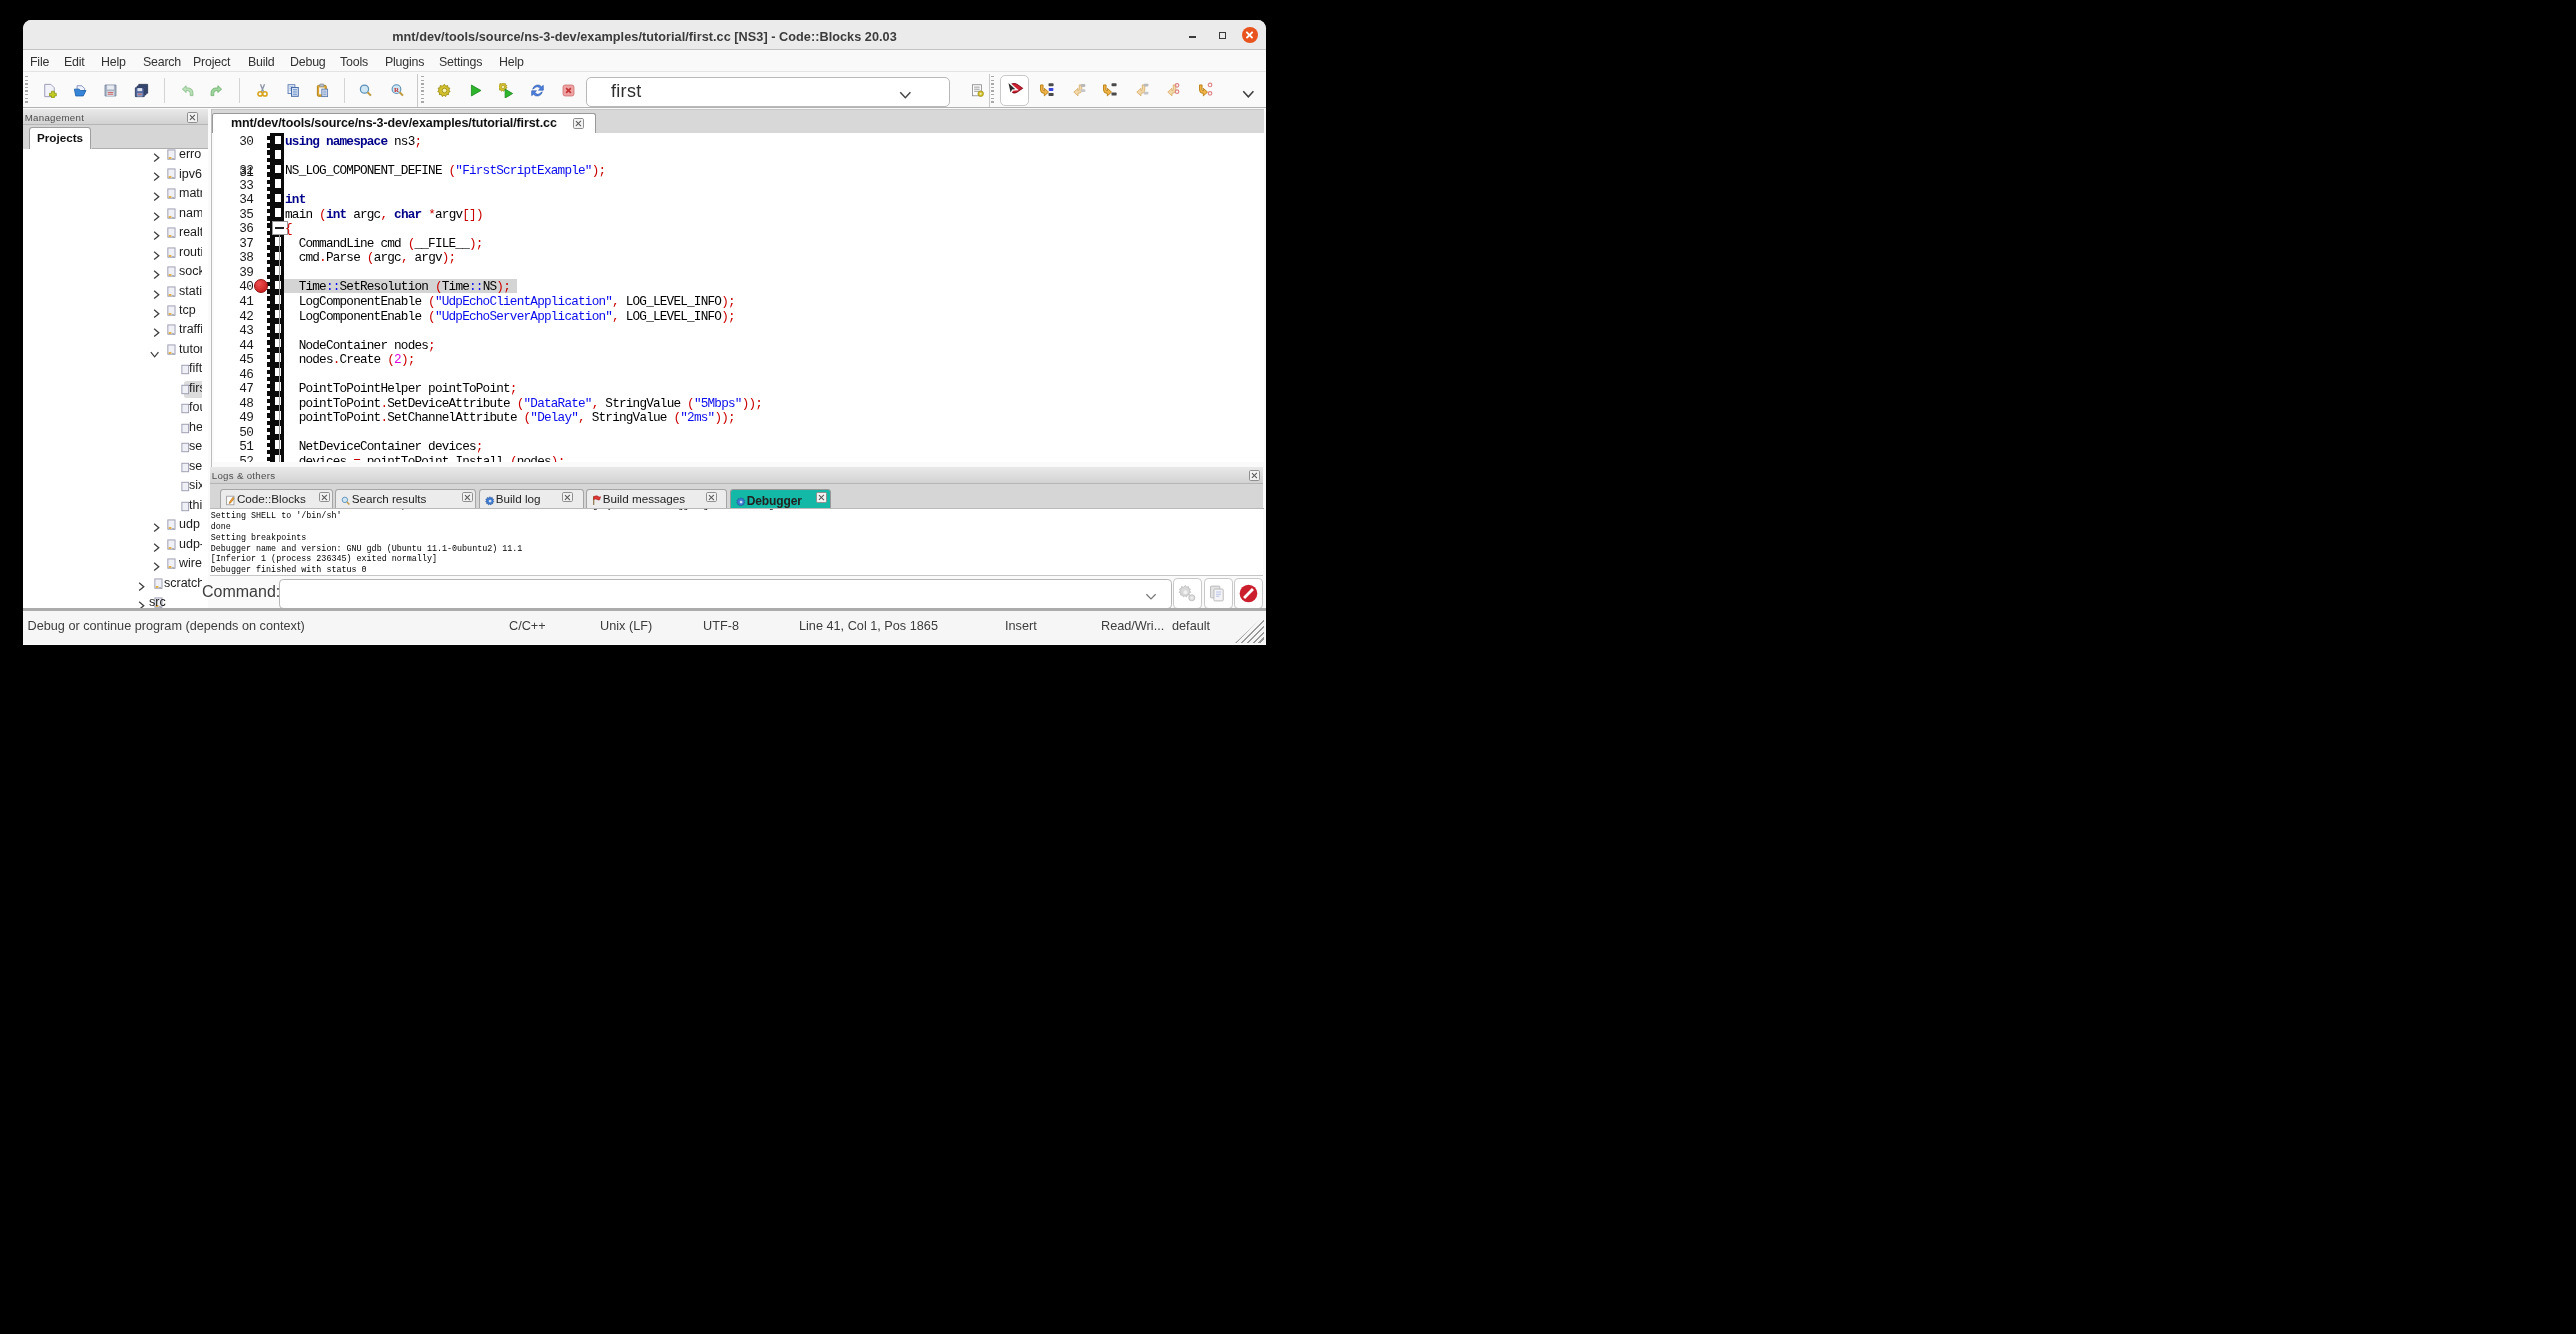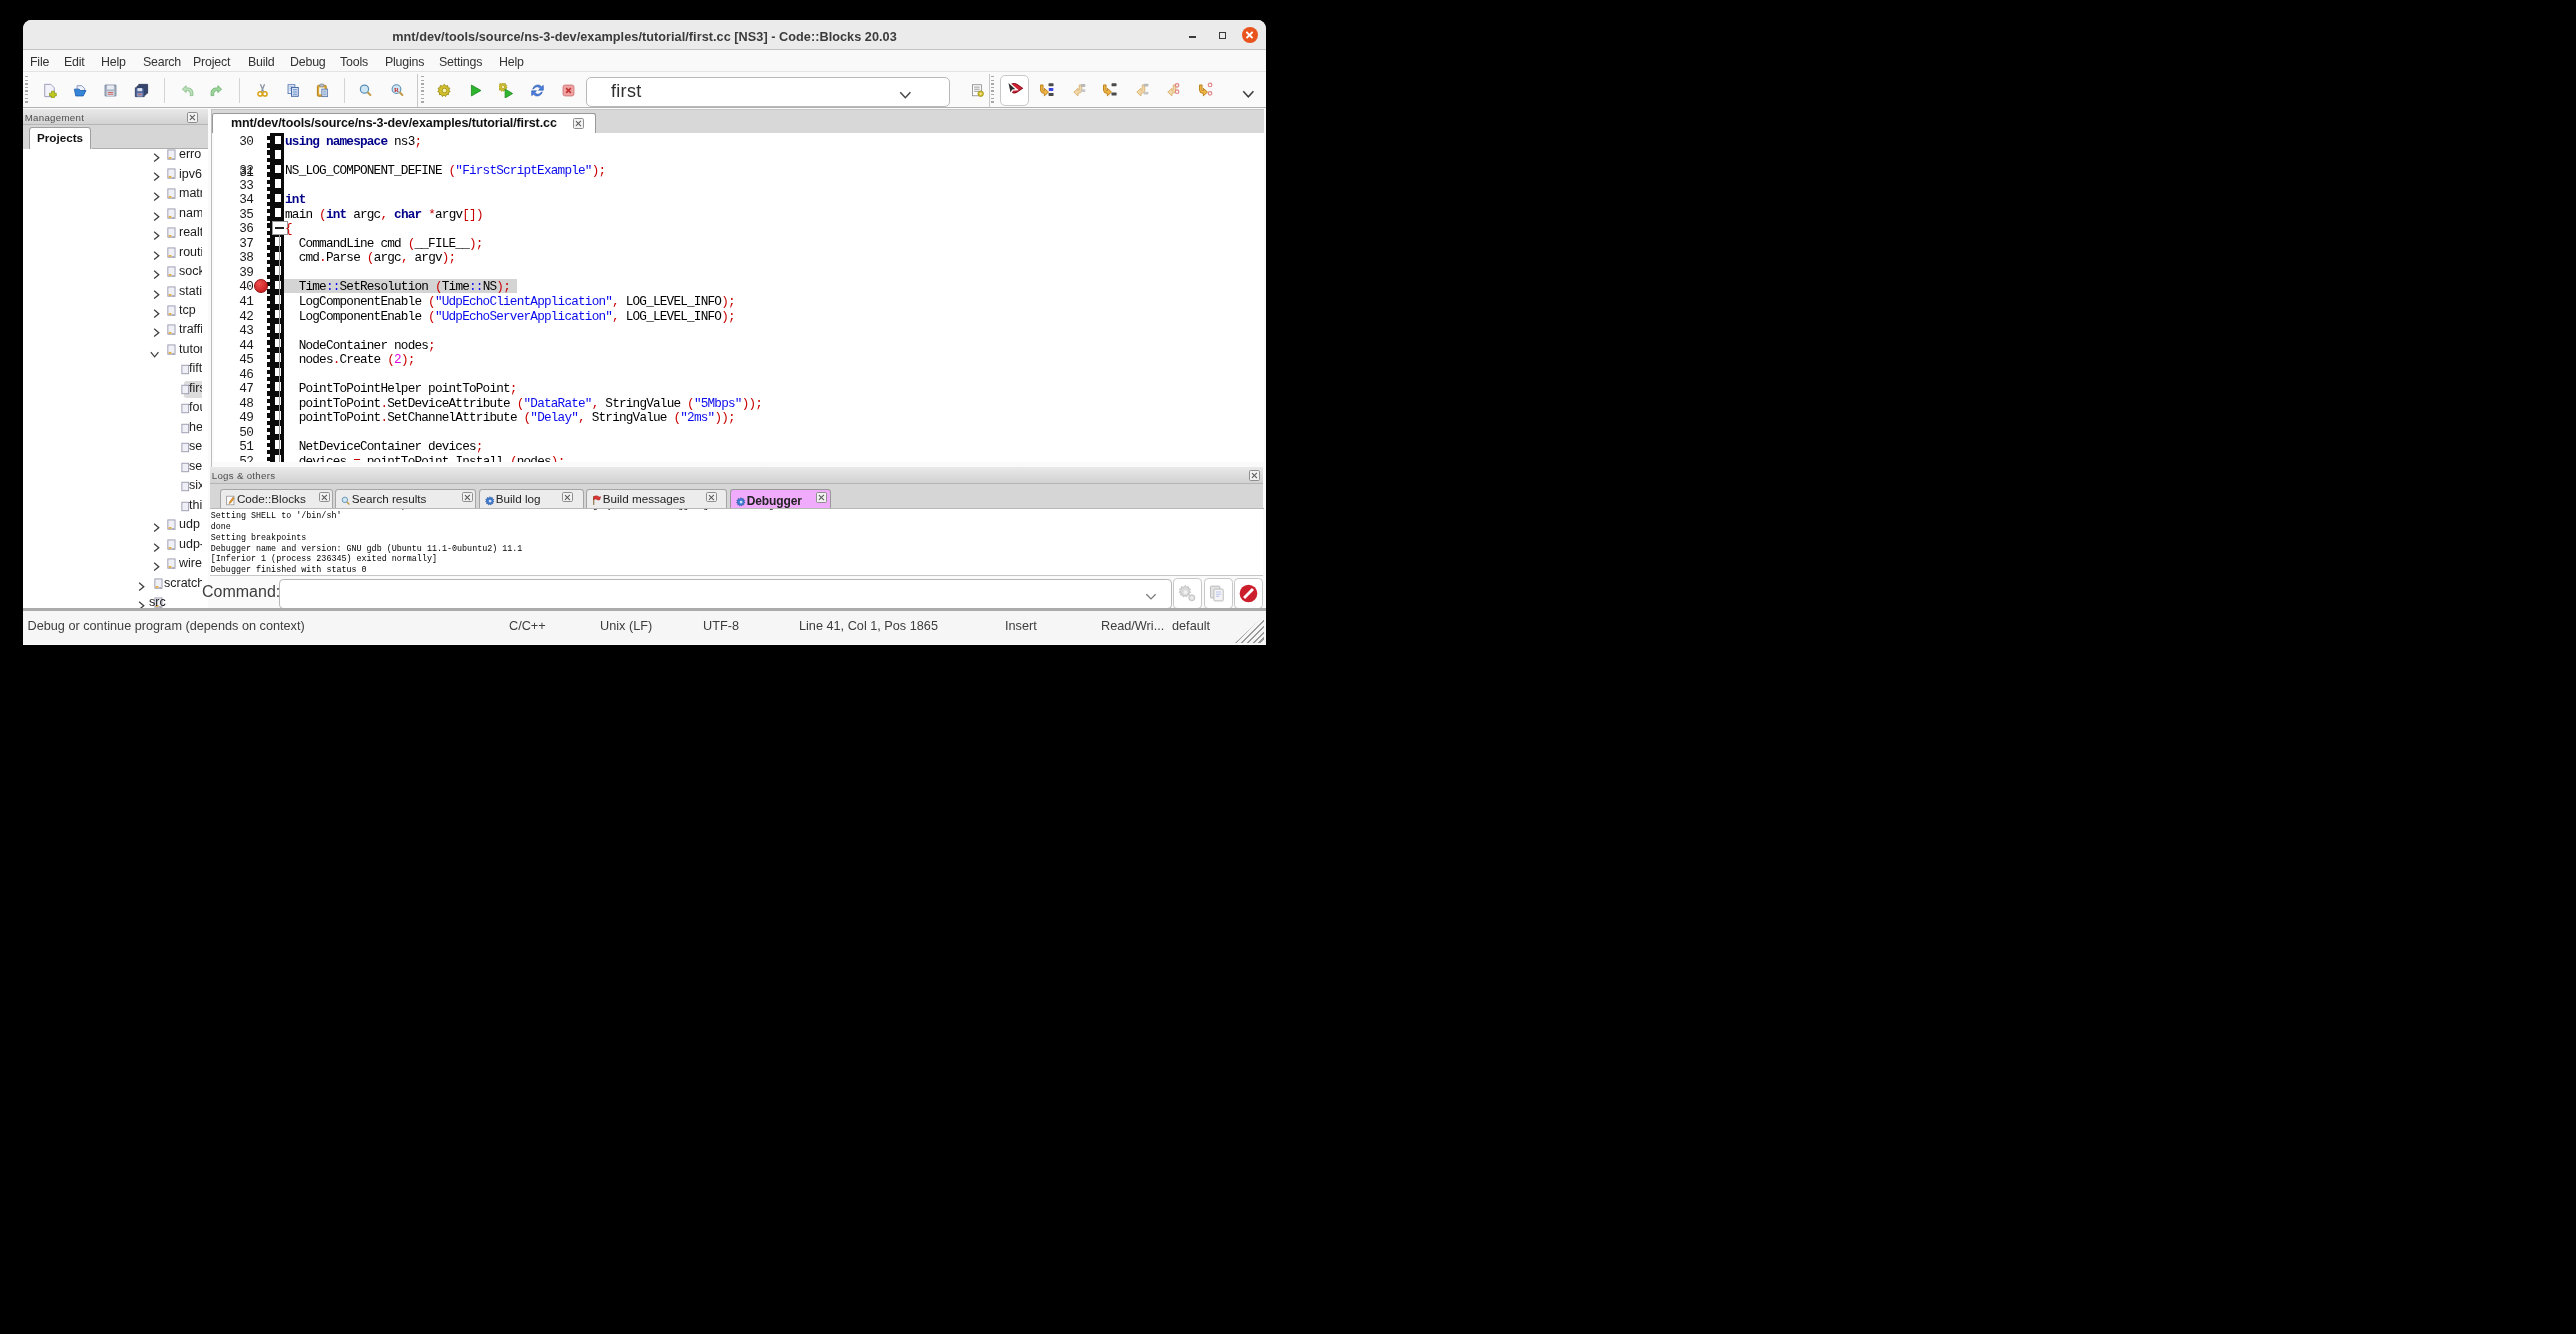--- a/index.html
+++ b/index.html
@@ -37,21 +37,21 @@
 .lnum{position:absolute;left:0;width:39px;text-align:right;font-family:"Liberation Mono",monospace;font-size:12.7px;letter-spacing:-0.8px;color:#1a1a1a}
 .cline{position:absolute;left:71px;font-family:"Liberation Mono",monospace;font-size:12.7px;letter-spacing:-0.8px;color:#000;white-space:pre}
 .cline b{font-weight:bold;color:#000089}
 .cline .r{color:#ca0000}
 .cline .s{color:#0b0bee}
 .cline .m{color:#dd00dd}
 .cline .o{color:#0b0bee}
 #logs-cap{position:absolute;left:210px;top:467px;width:1053px;height:16.5px;background:linear-gradient(180deg,#e9e9e9,#d2d2d2);border-bottom:0.8px solid #b5b5b5}
 #logs-tabs{position:absolute;left:210px;top:484px;width:1053px;height:24.6px;background:#d6d6d6}
 .ltab{position:absolute;top:4.7px;height:20px;background:#ececec;border:0.8px solid #a5a5a5;border-bottom:none;border-radius:3.4px 3.4px 0 0}
-.ltab.active{top:5px;height:23px;background:#f0abfc;border-color:#999}
+.ltab.active{top:5px;height:23px;background:#14b8a6;border-color:#999}
 .ltab .lt{position:absolute;font-size:11.7px;color:#222;white-space:nowrap;top:2.1px}
 .ltab.active .lt{font-weight:bold;top:3.8px;font-size:12px;letter-spacing:-0.1px}
 .xbox{position:absolute;width:10.6px;height:10.6px;border:0.8px solid #8f8f8f;border-radius:1.7px;background:#f2f2f2}
 .xbox:before,.xbox:after{content:"";position:absolute;left:1.1px;top:4.1px;width:6.6px;height:1.1px;background:#555}
 .xbox:before{transform:rotate(45deg)}
 .xbox:after{transform:rotate(-45deg)}
 #logtext{position:absolute;left:210px;top:508px;width:1053px;height:67px;background:#fff;overflow:hidden;border-top:0.8px solid #b9b9b9}
 .logline{position:absolute;left:0.8px;font-family:"Liberation Mono",monospace;font-size:8.4px;color:#000;white-space:pre}
 #cmdrow{position:absolute;left:210px;top:575px;width:1053px;height:33px;background:#fafafa;border-top:0.8px solid #c6c6c6}
 #cmdinput{position:absolute;left:279px;top:579px;width:893px;height:30px;background:#fff;border:1.2px solid #b6b6b6;border-radius:4.2px}

